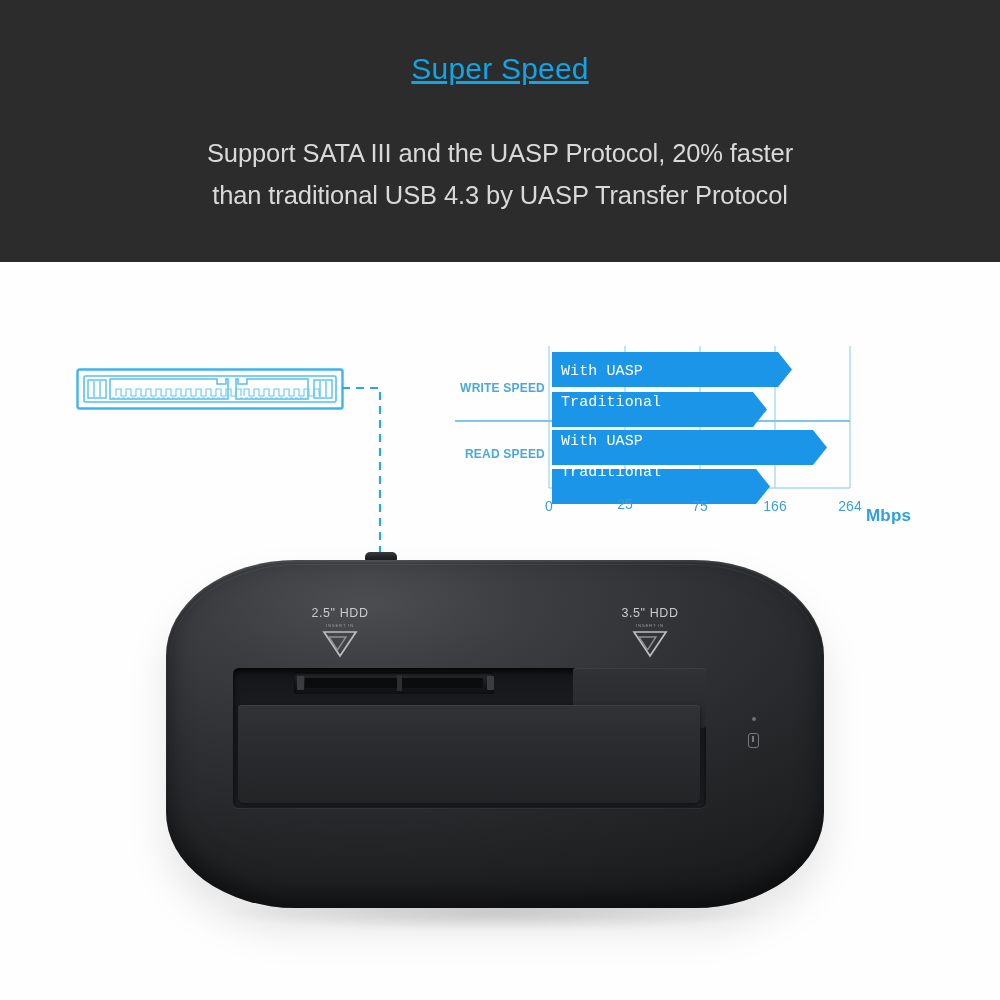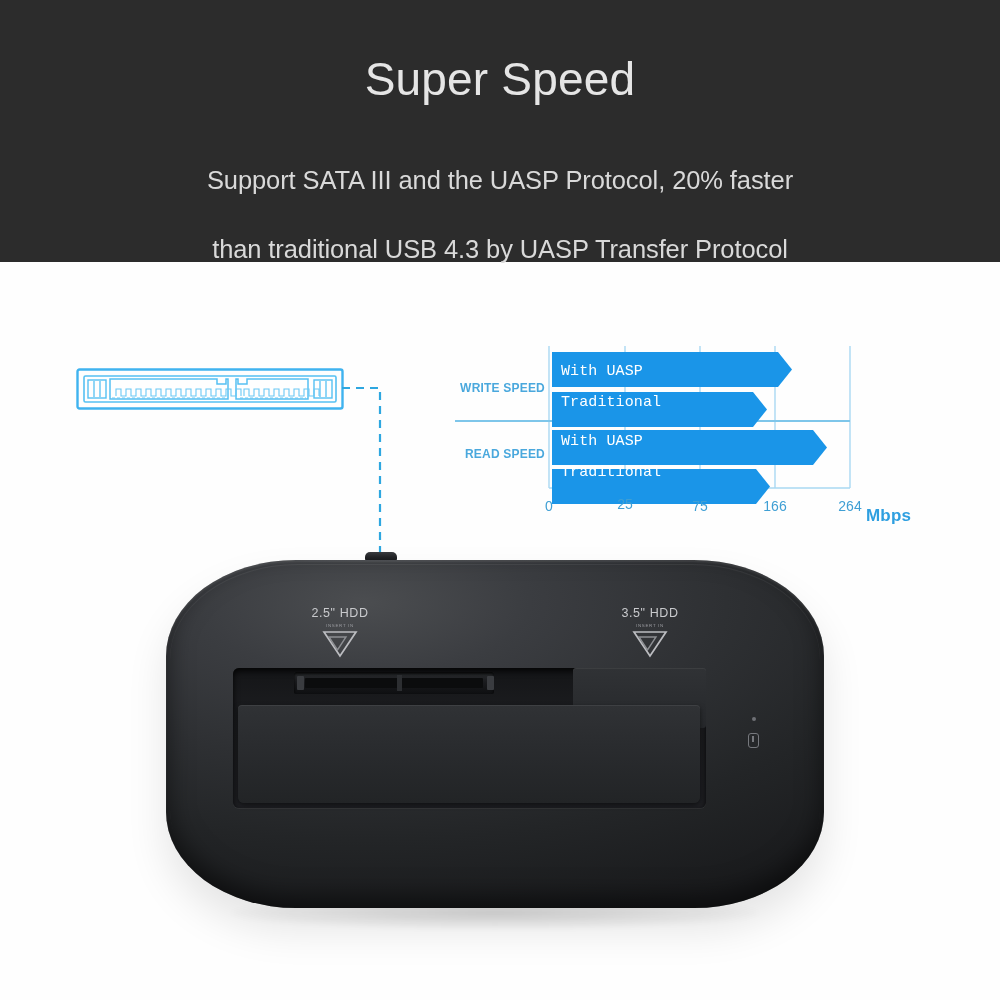--- a/index.html
+++ b/index.html
@@ -25,37 +25,38 @@
     left: 0; top: 0;
     width: 1000px;
     height: 262px;
     background: #2c2c2c;
   }
   .header-title {
     position: absolute;
     left: 0; top: 52px;
     width: 1000px;
     text-align: center;
-    font-size: 46px;
+    font-size: 30px;
     font-weight: 400;
-    color: #e5e5e5;
+    color: #0ea5e9;
     letter-spacing: 0.2px;
+    text-decoration: underline;
   }
   .header-sub {
     position: absolute;
     left: 0; top: 132px;
     width: 1000px;
     text-align: center;
     font-size: 25.5px;
     font-weight: 300;
     line-height: 42px;
     color: #d9d9d9;
     letter-spacing: -0.1px;
   }
-  .header-sub-line { display: block; margin-top: 27px; }
+  .header-sub-line { display: block; }
 
   
   .sata-art {
     position: absolute;
     left: 76px; top: 368px;
     width: 268px; height: 42px;
   }
 
   
   .leader {

